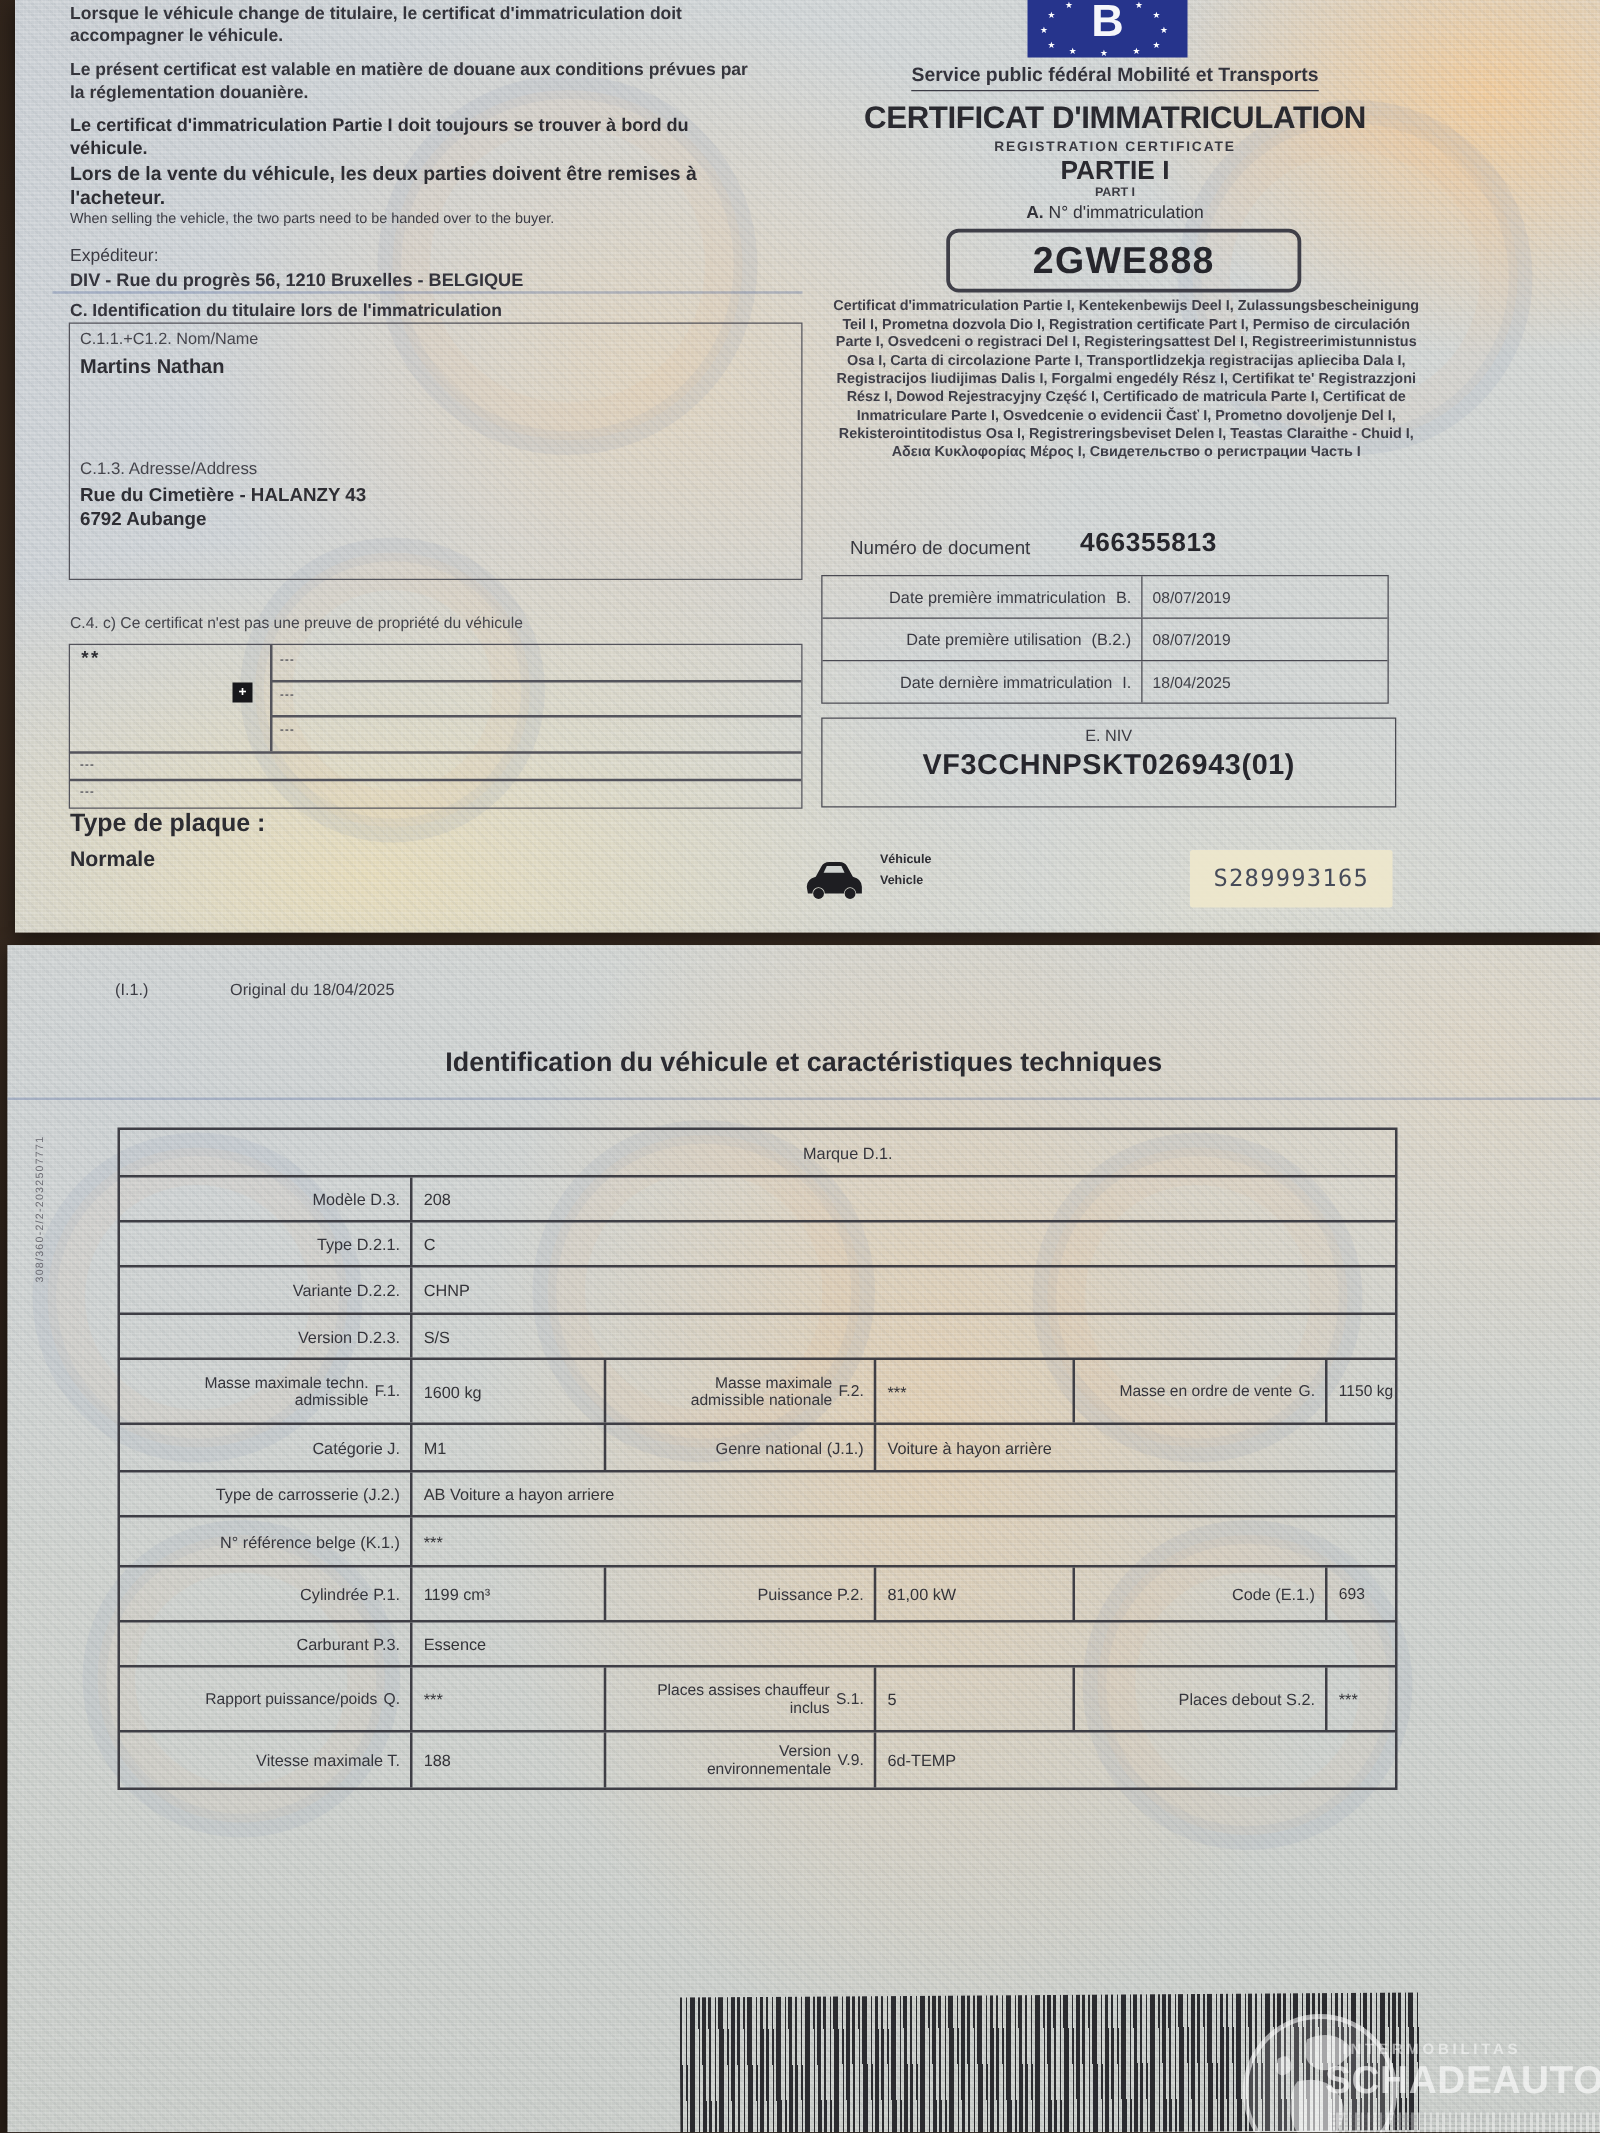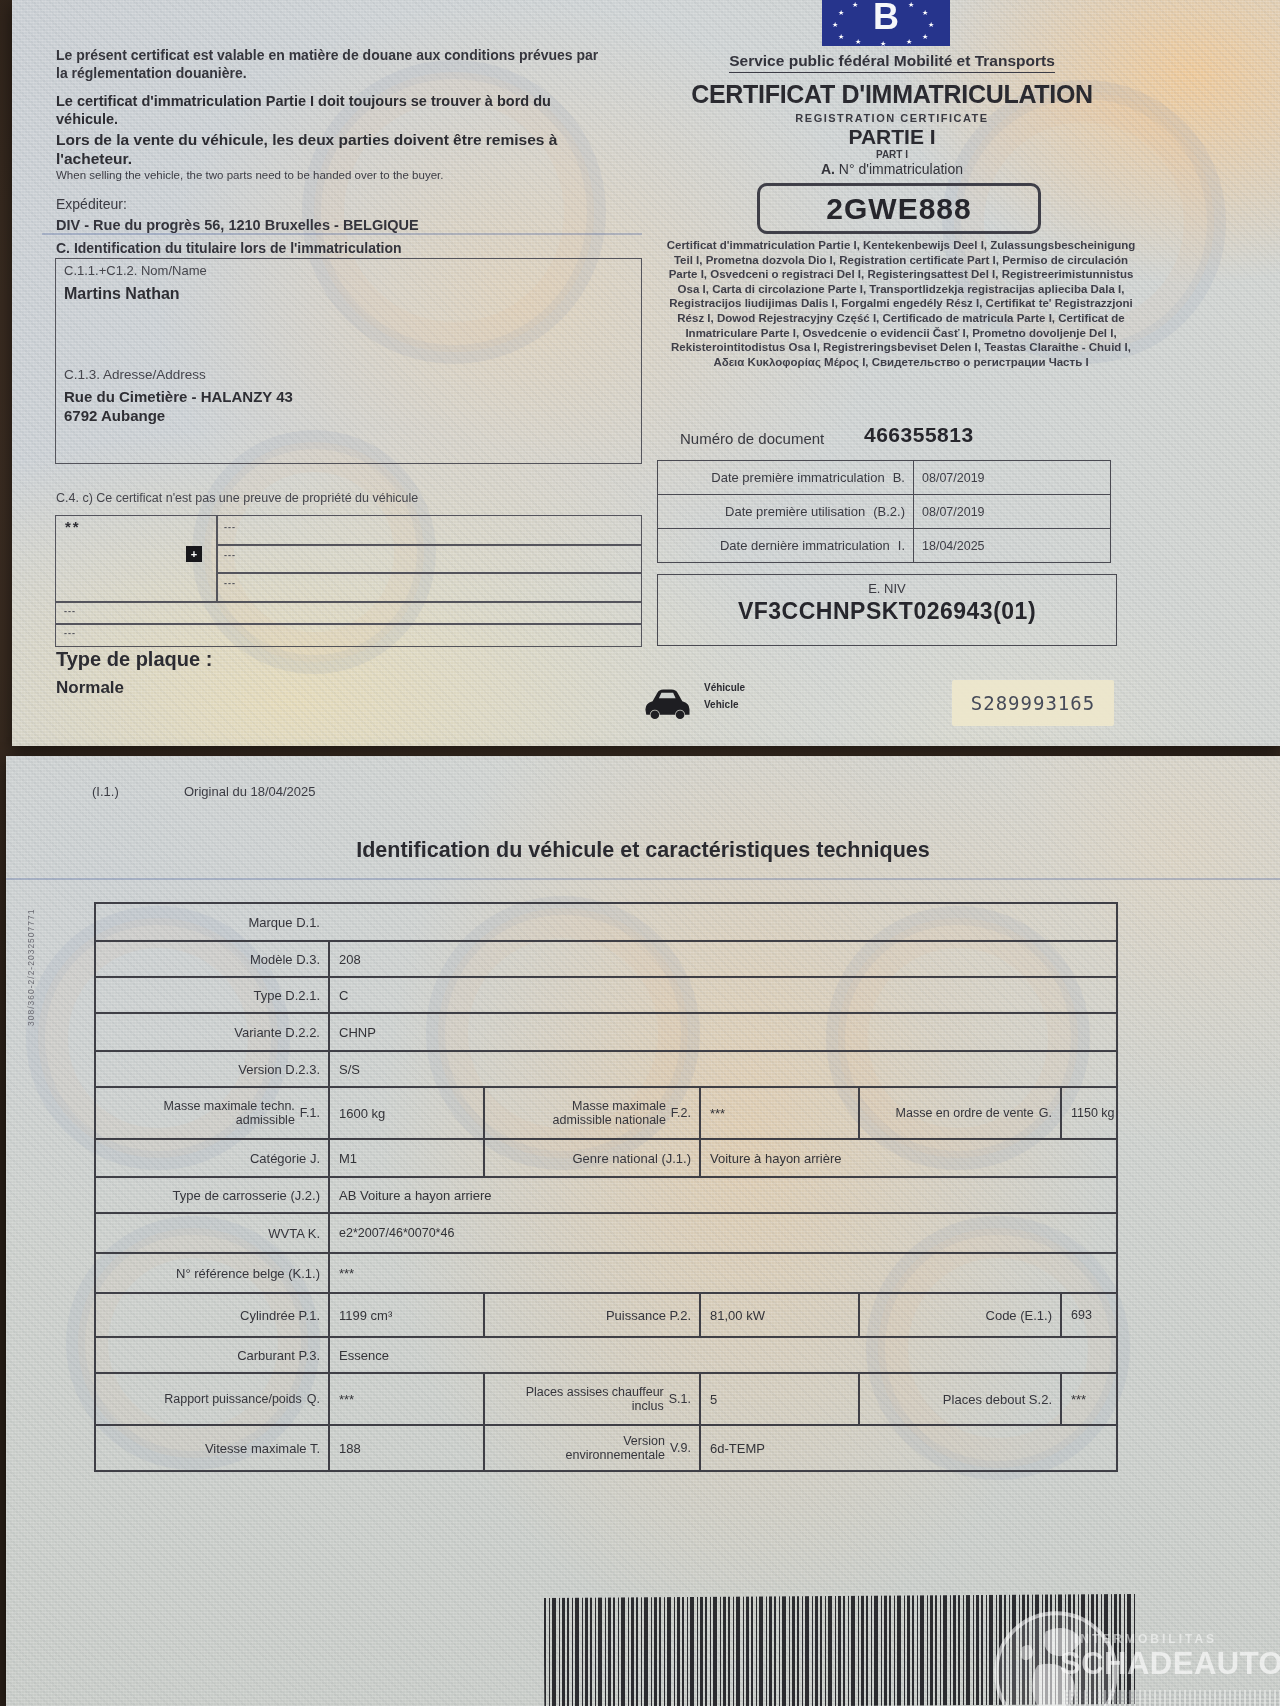--- a/index.html
+++ b/index.html
@@ -93,21 +93,21 @@
           display:flex;align-items:center;justify-content:center;
           font-family:"DejaVu Sans Mono", monospace;font-size:19px;letter-spacing:1px;color:#464b59;text-align:right;}
 
   
   .side-code{left:20px;top:30px;height:240px;writing-mode:vertical-rl;transform:rotate(180deg);
              font-size:8.5px;color:#6a6a72;letter-spacing:1px;}
   .ref{left:86px;top:28px;font-size:13px;color:#3c3c44;}
   .orig-note{left:178px;top:28px;font-size:13px;color:#3c3c44;}
   .b-title{left:0;top:82px;width:100%;text-align:center;font-size:21.5px;font-weight:700;color:#2a2a30;}
   .spec-table{left:88px;top:146px;width:1024px;border:2px solid #3f3f46;box-sizing:border-box;}
-  .srow{display:flex;box-sizing:border-box;}
+  .srow{display:flex;box-sizing:border-box;justify-content:center;}
   .srow + .srow{border-top:2px solid #3f3f46;}
   .cell{display:flex;align-items:center;box-sizing:border-box;font-size:13px;color:#35353c;}
   .cell + .cell{border-left:2px solid #3f3f46;}
   .lab{justify-content:flex-end;text-align:right;padding-right:8px;}
   .val{justify-content:flex-start;padding-left:9px;color:#333338;}
   .w232{width:232px;flex:none;} .w155{width:155px;flex:none;} .w216{width:216px;flex:none;}
   .w159{width:159px;flex:none;} .w202{width:202px;flex:none;}
   .rest{flex:1;}
   .lab .two{display:inline-block;max-width:140px;font-size:12.5px;line-height:14px;text-align:right;}
   .lab .kcode{margin-left:5px;font-size:12.5px;}
@@ -131,20 +131,21 @@
 
 <div class="stage">
 
   <div class="card card-top">
     <div class="tex"></div>
     <div class="ring" style="left:290px;top:60px;width:280px;height:280px;"></div>
     <div class="ring" style="left:930px;top:80px;width:260px;height:260px;"></div>
     <div class="ring" style="left:180px;top:430px;width:220px;height:220px;"></div>
     <div class="wave" style="left:30px;top:233px;width:600px;"></div>
 
+    <div class="abs n1">Lorsque le véhicule change de titulaire, le certificat d'immatriculation doit accompagner le véhicule.</div>
     <div class="abs n3">Le certificat d'immatriculation Partie I doit toujours se trouver à bord du véhicule.</div>
     <div class="abs n2">Le présent certificat est valable en matière de douane aux conditions prévues par la réglementation douanière.</div>
     <div class="abs n4">Lors de la vente du véhicule, les deux parties doivent être remises à l'acheteur.</div>
     <div class="abs n5">When selling the vehicle, the two parts need to be handed over to the buyer.</div>
     <div class="abs exped">Expéditeur:</div>
     <div class="abs divaddr">DIV - Rue du progrès 56, 1210 Bruxelles - BELGIQUE</div>
     <div class="abs ctitle">C. Identification du titulaire lors de l'immatriculation</div>
 
     <div class="abs holder-box">
       <div class="abs hname-label">C.1.1.+C1.2. Nom/Name</div>
@@ -307,24 +308,20 @@
         <div class="cell val w155">M1</div>
         <div class="cell lab w216">Genre national (J.1.)</div>
         <div class="cell val rest">Voiture à hayon arrière</div>
       </div>
 
       <div class="srow" style="height:36px;">
         <div class="cell lab w232">Type de carrosserie (J.2.)</div>
         <div class="cell val rest">AB Voiture a hayon arriere</div>
       </div>
 
-      <div class="srow" style="height:40px;">
-        <div class="cell lab w232">WVTA K.</div>
-        <div class="cell val small rest">e2*2007/46*0070*46</div>
-      </div>
 
       <div class="srow" style="height:40px;">
         <div class="cell lab w232">N° référence belge (K.1.)</div>
         <div class="cell val rest">***</div>
       </div>
 
       <div class="srow" style="height:44px;">
         <div class="cell lab w232">Cylindrée P.1.</div>
         <div class="cell val w155">1199 cm³</div>
         <div class="cell lab w216">Puissance P.2.</div>

